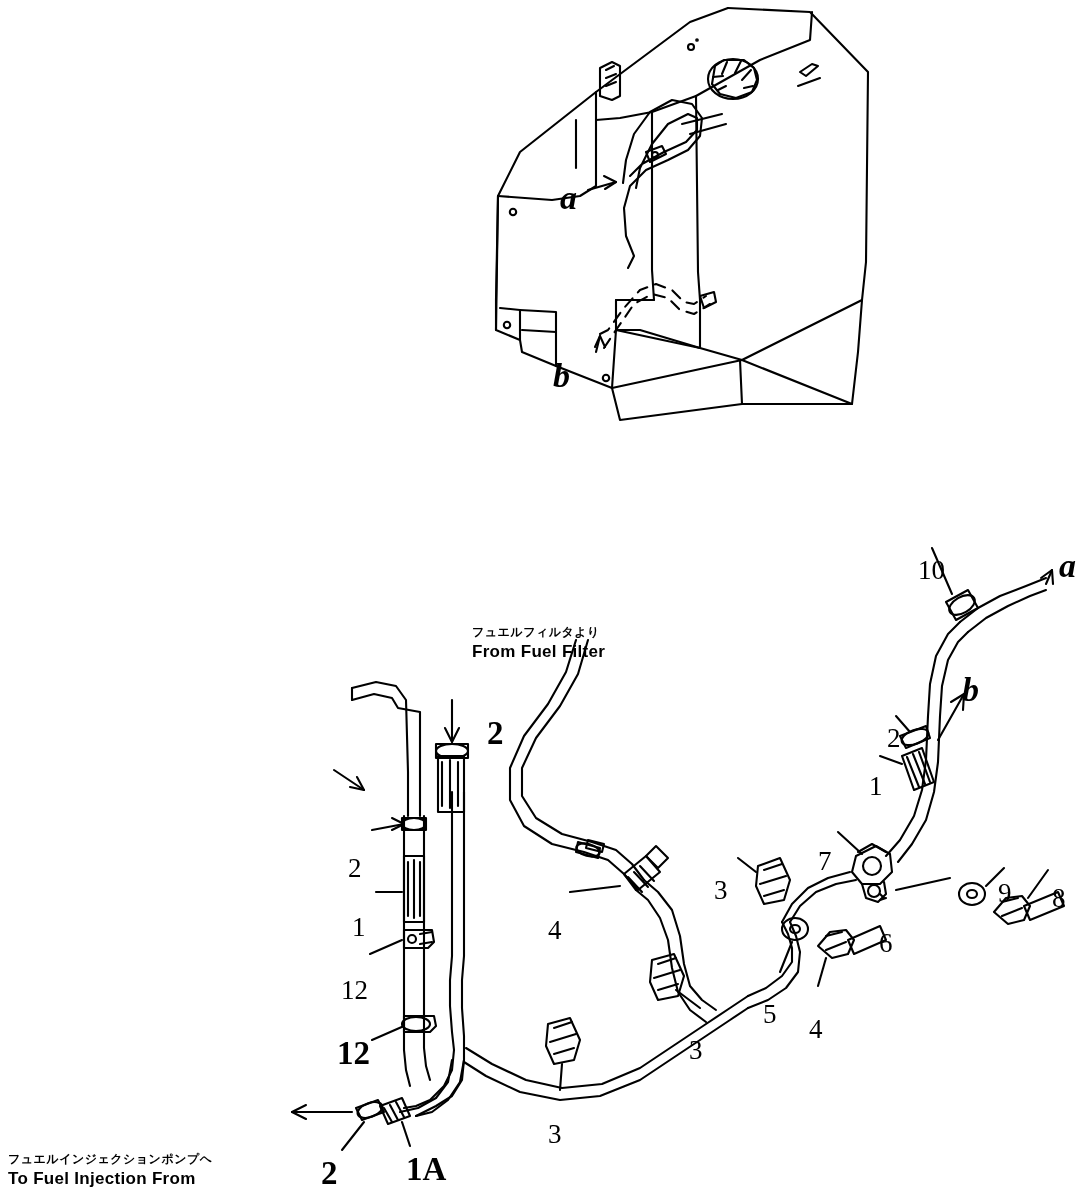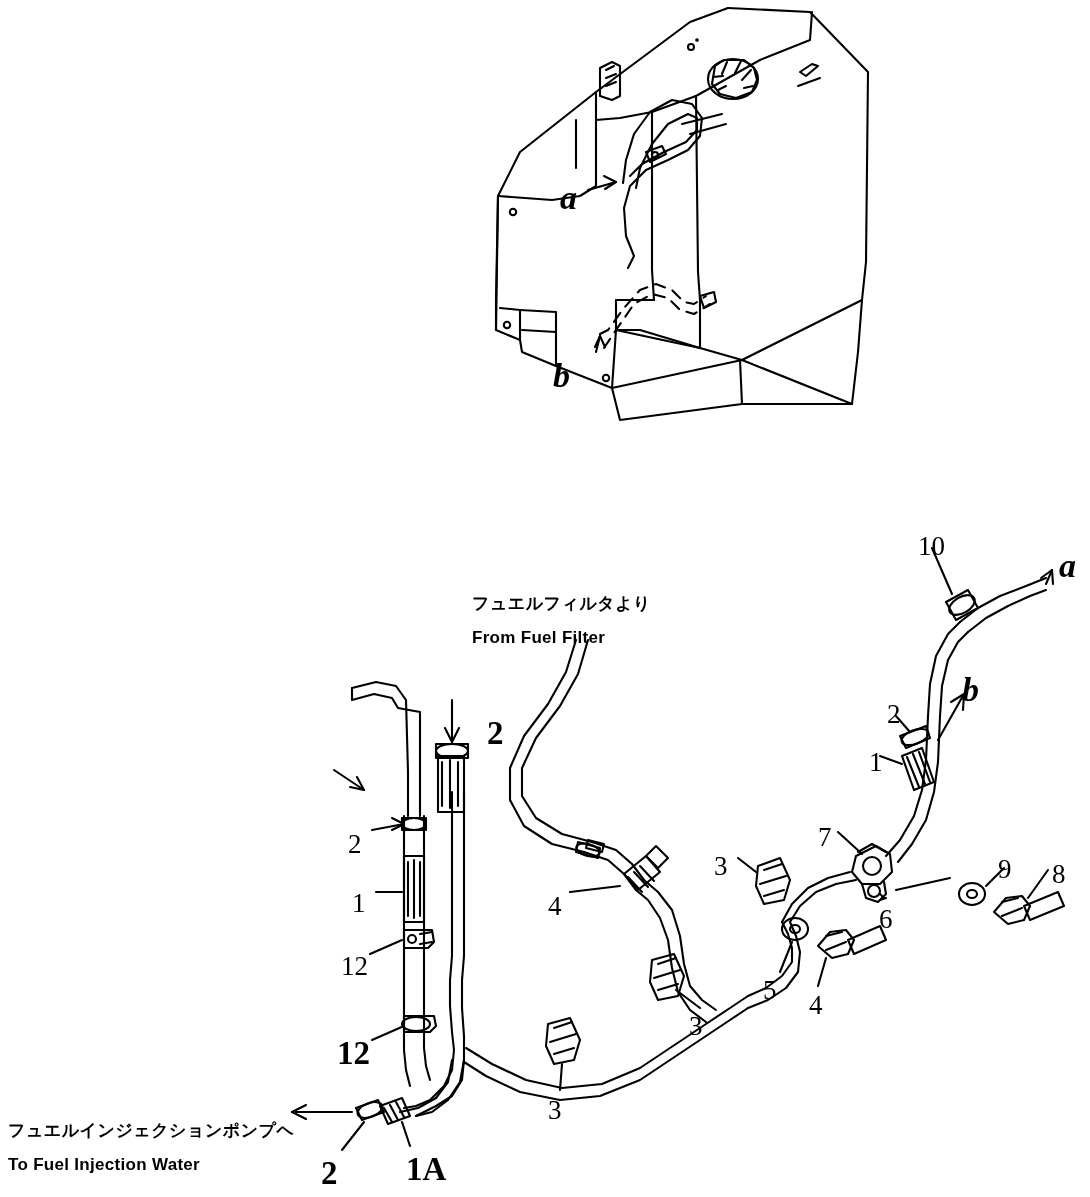--- a/index.html
+++ b/index.html
@@ -16,47 +16,49 @@
   .lbl{
     position:absolute;
     white-space:nowrap;
     line-height:1.05;
     font-family:"Liberation Sans", sans-serif;
   }
   .num{
     font-size:27px;
     font-weight:400;
     font-family:"Liberation Serif", serif;
+    margin-top:24px;
   }
   .num-big{
     font-size:33px;
     font-weight:700;
     font-family:"Liberation Serif", serif;
   }
   .letter{
     font-size:34px;
     font-weight:700;
     font-style:italic;
     font-family:"Liberation Serif", serif;
   }
   .jp{
-    font-size:17px;
+    font-size:12px;
     font-weight:700;
     font-family:"DejaVu Sans", sans-serif;
     letter-spacing:0.5px;
+    margin-top:32px;
   }
   .en{
     font-size:17px;
     font-weight:700;
     font-family:"Liberation Sans", sans-serif;
     letter-spacing:0.3px;
   }
   .cap-block{position:absolute;}
   .cap-block .jp{display:block;}
-  .cap-block .en{display:block;margin-top:13px;}
+  .cap-block .en{display:block;margin-top:1px;}
 </style>
 </head>
 <body>
 
 <div id="diagram-root">
 
   <svg class="layer" viewBox="0 0 1090 1197">
     <g fill="none" stroke="#000" stroke-width="2.1" stroke-linecap="round" stroke-linejoin="round">
 
       <path d="M728,8 L810,12 L868,72 L866,262 L862,300 L858,352 L852,404 L742,360 L700,348 L640,330 L616,330 L616,300"></path>
@@ -278,21 +280,21 @@
   <div class="lbl letter" style="left:962px;top:672px;">b</div>
 
   <div class="cap-block" style="left:472px;top:592px;">
     <span class="jp">フュエルフィルタより</span>
     <span class="en">From Fuel Filter</span>
   </div>
 
 
   <div class="cap-block" style="left:8px;top:1119px;">
     <span class="jp">フュエルインジェクションポンプヘ</span>
-    <span class="en">To Fuel Injection Water</span>
+    <span class="en">To Fuel Injection From</span>
   </div>
 
   <div class="lbl num" style="left:918px;top:532px;">10</div>
   <div class="lbl num" style="left:887px;top:700px;">2</div>
   <div class="lbl num" style="left:869px;top:748px;">1</div>
   <div class="lbl num" style="left:818px;top:823px;">7</div>
   <div class="lbl num" style="left:998px;top:855px;">9</div>
   <div class="lbl num" style="left:1052px;top:860px;">8</div>
   <div class="lbl num" style="left:879px;top:905px;">6</div>
   <div class="lbl num" style="left:714px;top:852px;">3</div>

